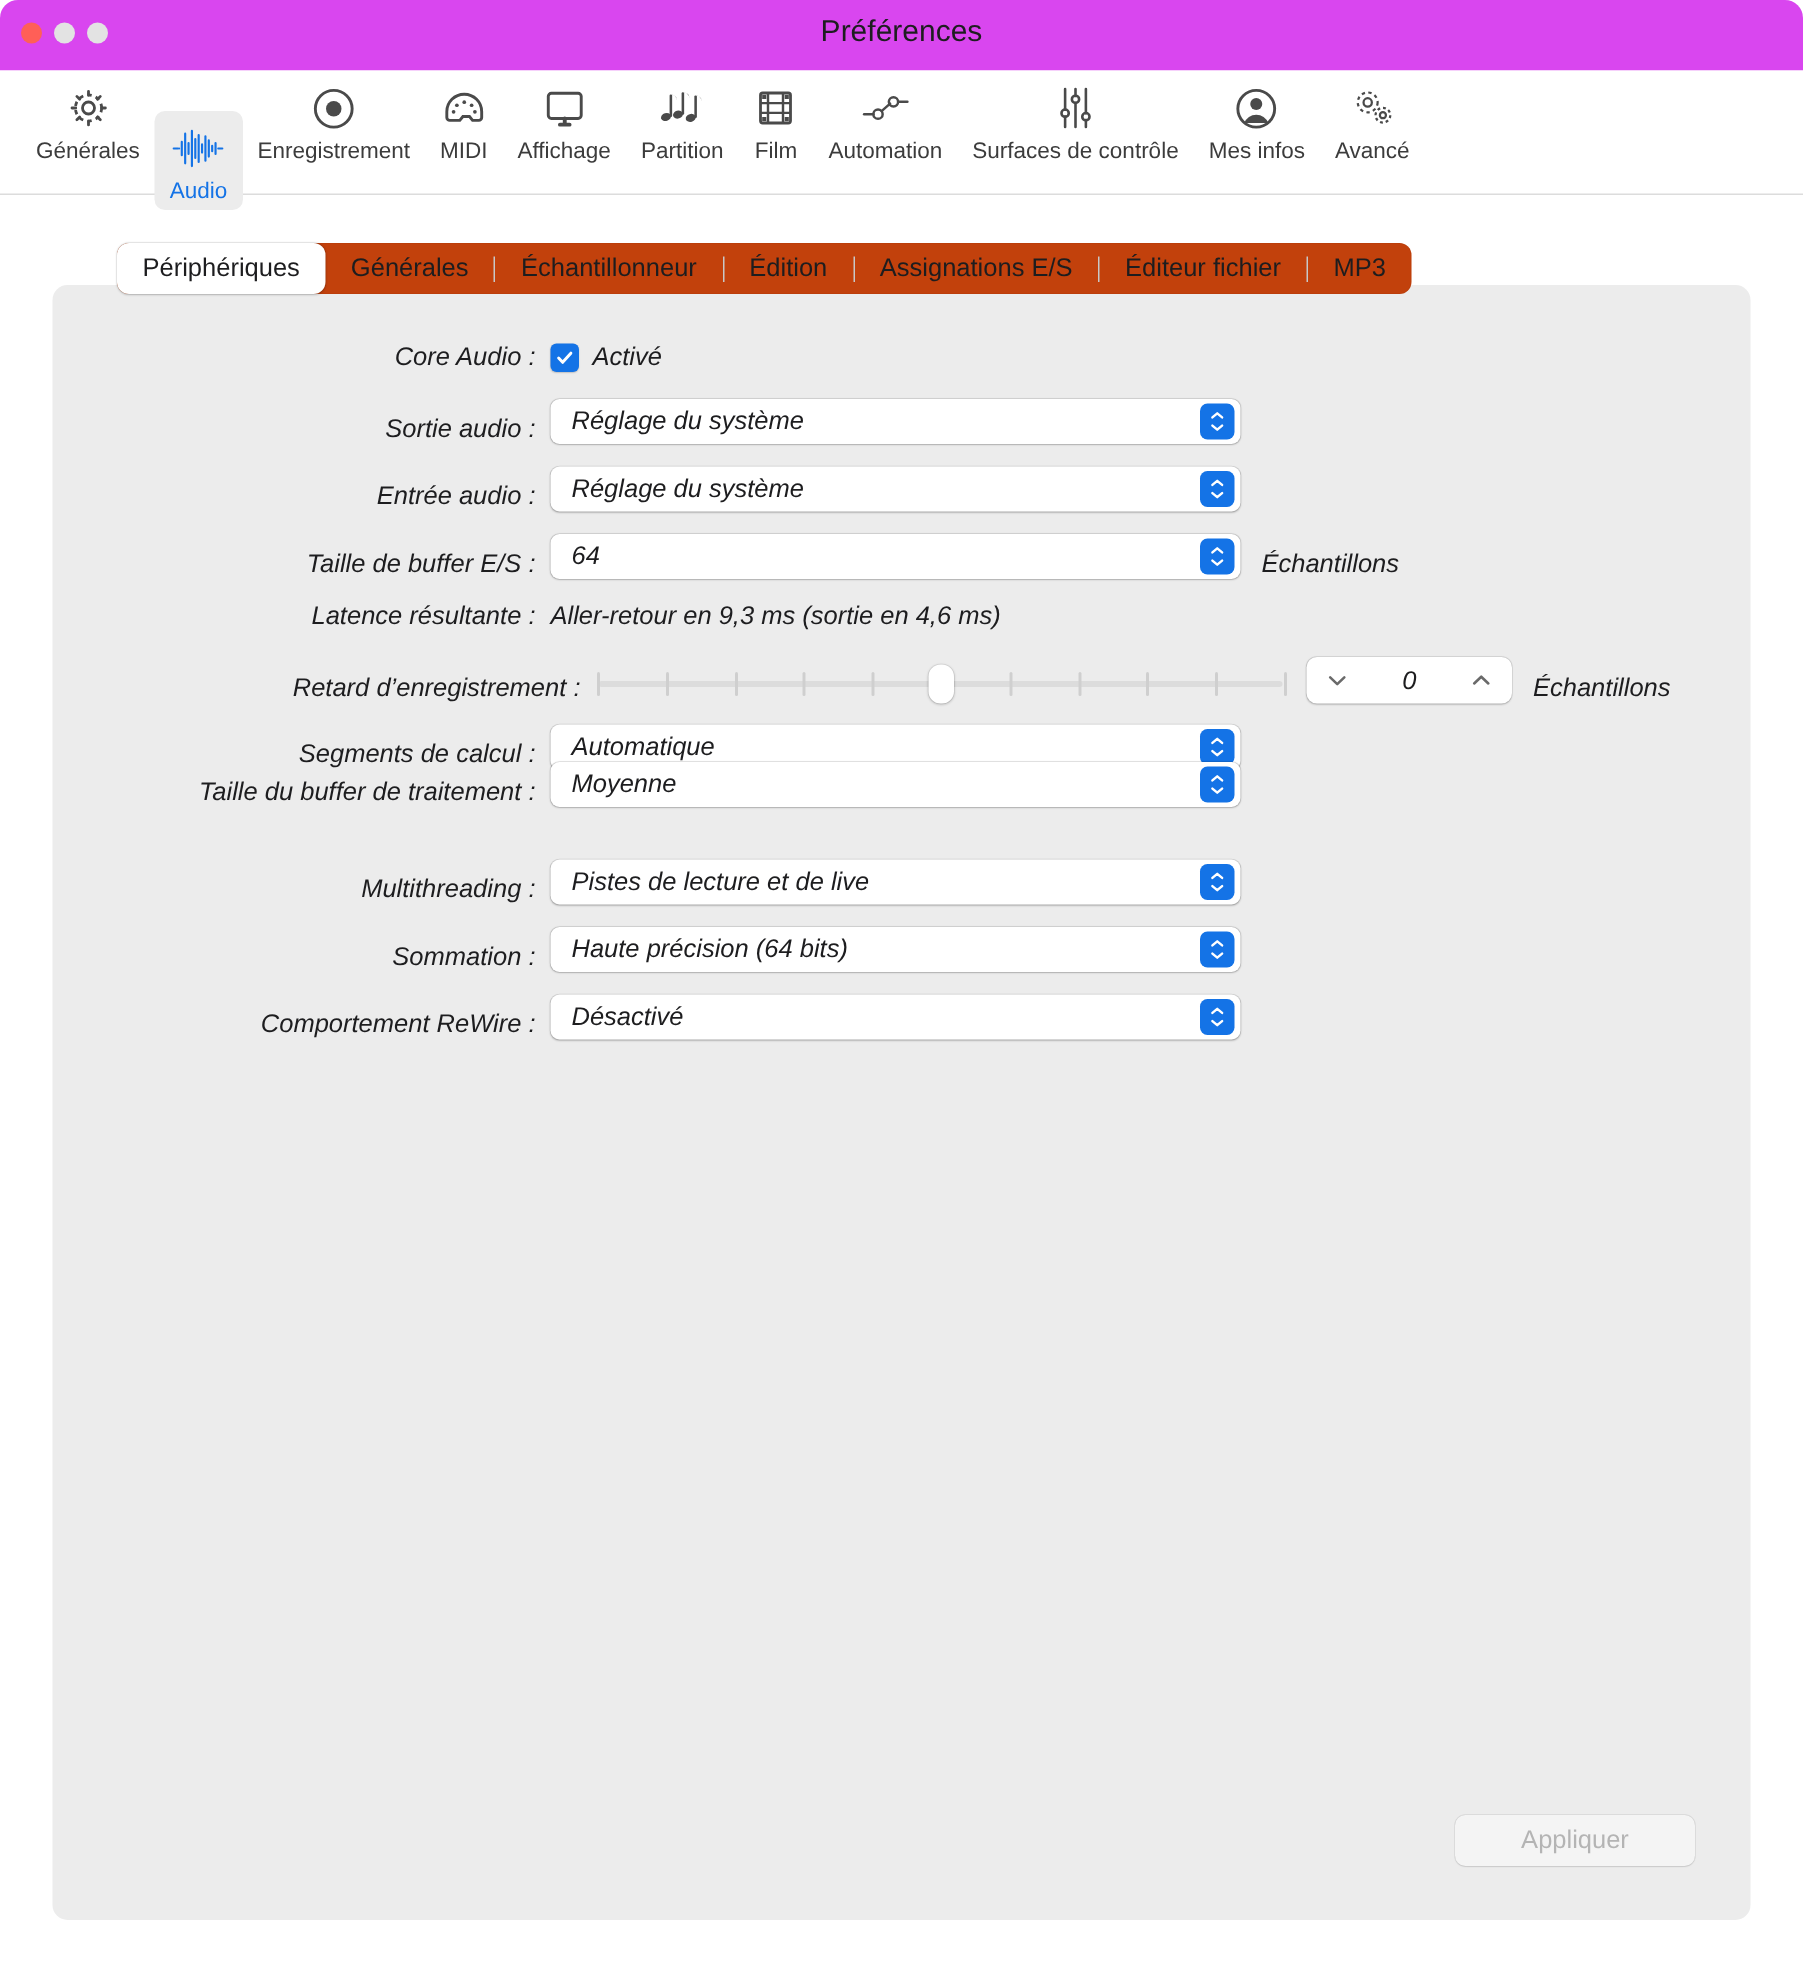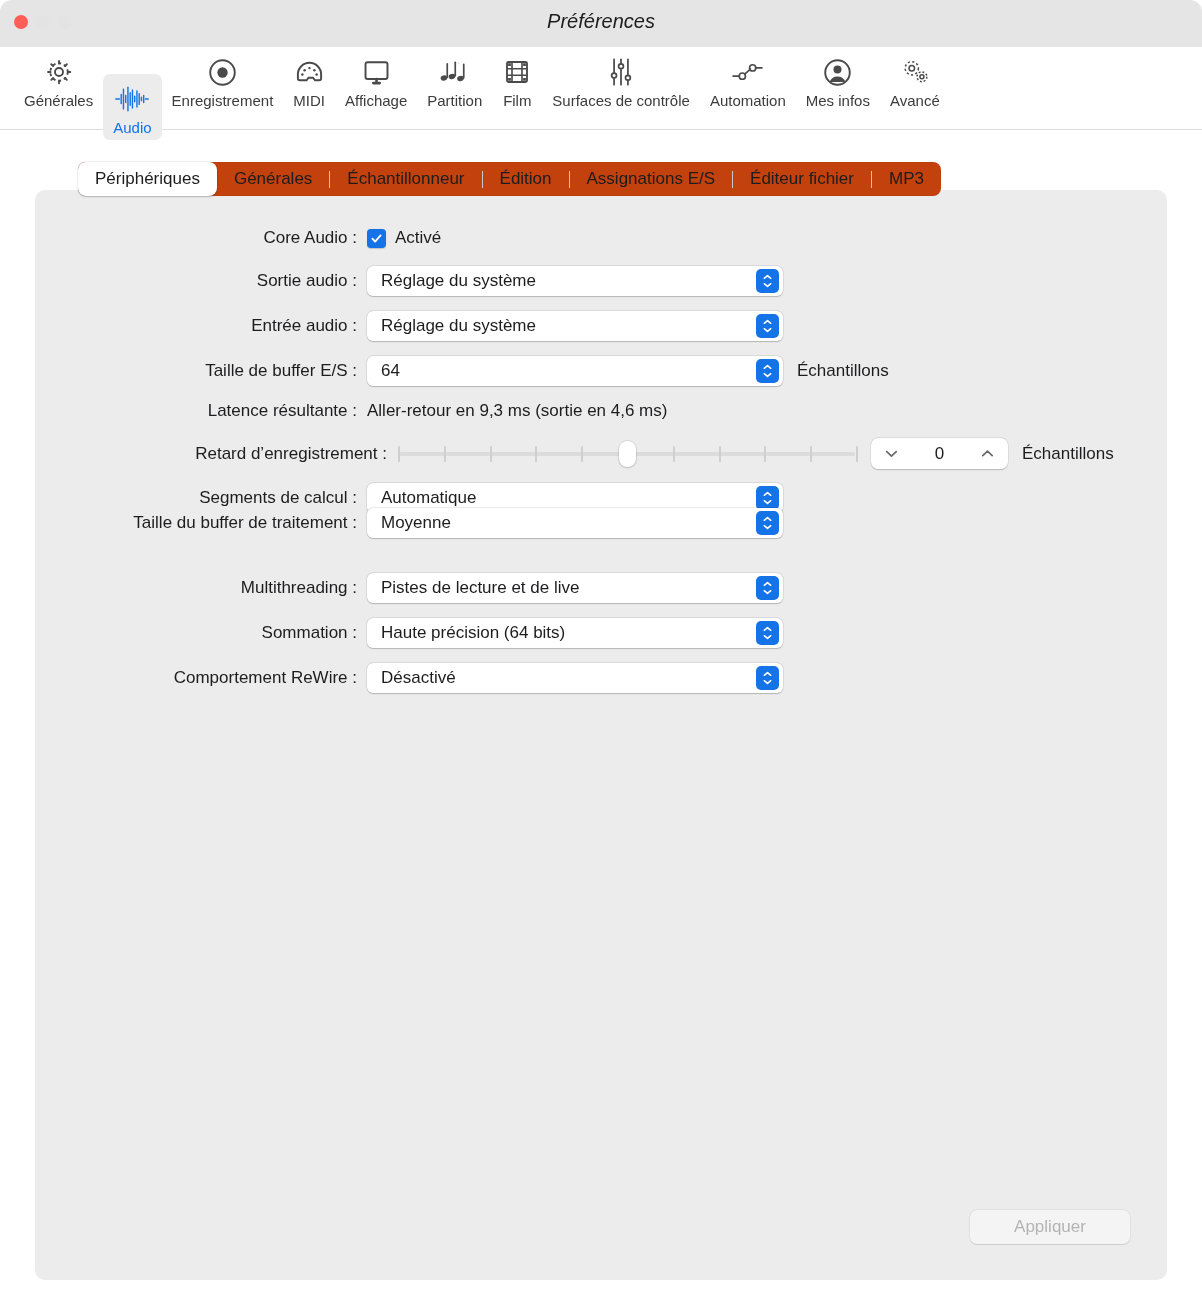--- a/index.html
+++ b/index.html
@@ -14,23 +14,22 @@
     width: 1202px; height: 1314px;
     background: #ffffff;
     border-radius: 12px;
     overflow: hidden;
   }
 
   
   #titlebar {
     position: relative;
     height: 47px;
-    background: #e5e5e5;
+    background: #d946ef;
     border-bottom: 0px;
-    font-style: italic;
   }
   #traffic {
     position: absolute; left: 14px; top: 15px;
     display: flex; gap: 8px;
   }
   .light { width: 14px; height: 14px; border-radius: 50%; }
   .light.close { background: #ff5f57; }
   .light.min   { background: #e3e3e3; }
   .light.max   { background: #e3e3e3; }
   #win-title {
@@ -104,40 +103,40 @@
   }
 
   
   #form {
     position: absolute;
     left: 0; top: 0; width: 100%;
   }
   .row {
     position: absolute;
     left: 0; width: 100%;
-    display: flex; align-items: center;
+    display: flex; align-items: flex-end; font-style: italic;
   }
   .lbl {
     width: 367px; text-align: right;
     font-size: 17px; color: #1d1d1f;
     padding-right: 10px;
     white-space: nowrap;
   }
   .suffix {
     font-size: 17px; color: #1d1d1f;
     margin-left: 14px; white-space: nowrap;
   }
   .static-val {
     font-size: 17px; color: #1d1d1f; white-space: nowrap;
   }
 
   
   .popup {
     position: relative;
-    width: 416px; height: 30px;
+    width: 460px; height: 30px;
     background: #ffffff;
     border-radius: 6px;
     box-shadow: 0 0.5px 1.2px rgba(0,0,0,0.20), 0 0 0 0.5px rgba(0,0,0,0.10);
     display: flex; align-items: center;
     cursor: default;
   }
   .popup .ptext {
     font-size: 17px; color: #1d1d1f;
     padding-left: 14px;
     white-space: nowrap; overflow: hidden;
@@ -312,43 +311,43 @@
           <rect x="4.9" y="16.8" width="2.2" height="2.2" fill="#4a4a4a" stroke="none"></rect>
           <rect x="16.9" y="5" width="2.2" height="2.2" fill="#4a4a4a" stroke="none"></rect>
           <rect x="16.9" y="16.8" width="2.2" height="2.2" fill="#4a4a4a" stroke="none"></rect>
         </svg>
       </div>
       <div class="tb-label">Film</div>
     </div>
 
     <div class="tb-item">
       <div class="tb-icon">
+        <svg width="33" height="30" viewBox="0 0 32 24" fill="none" stroke="#4a4a4a" stroke-width="1.6" stroke-linecap="round">
+          <path d="M2 16h6"></path>
+          <circle cx="11" cy="16" r="3"></circle>
+          <path d="M13.3 14l5.5 -4.8"></path>
+          <circle cx="21" cy="8" r="3"></circle>
+          <path d="M24 8h6"></path>
+        </svg>
+      </div>
+      <div class="tb-label">Automation</div>
+    </div>
+
+    <div class="tb-item">
+      <div class="tb-icon">
         <svg width="28" height="30" viewBox="0 0 24 26" fill="none" stroke="#4a4a4a" stroke-width="1.5" stroke-linecap="round">
           <path d="M6 2v12M6 18v6"></path>
           <circle cx="6" cy="16" r="2.1"></circle>
           <path d="M12 2v4M12 10v14"></path>
           <circle cx="12" cy="8" r="2.1"></circle>
           <path d="M18 2v14M18 20v4"></path>
           <circle cx="18" cy="18" r="2.1"></circle>
         </svg>
       </div>
       <div class="tb-label">Surfaces de contrôle</div>
-    </div>
-
-    <div class="tb-item">
-      <div class="tb-icon">
-        <svg width="33" height="30" viewBox="0 0 32 24" fill="none" stroke="#4a4a4a" stroke-width="1.6" stroke-linecap="round">
-          <path d="M2 16h6"></path>
-          <circle cx="11" cy="16" r="3"></circle>
-          <path d="M13.3 14l5.5 -4.8"></path>
-          <circle cx="21" cy="8" r="3"></circle>
-          <path d="M24 8h6"></path>
-        </svg>
-      </div>
-      <div class="tb-label">Automation</div>
     </div>
 
     <div class="tb-item">
       <div class="tb-icon">
         <svg width="31" height="31" viewBox="0 0 24 24" fill="none" stroke="#4a4a4a" stroke-width="1.5">
           <circle cx="12" cy="12" r="9.5"></circle>
           <circle cx="12" cy="9.6" r="3.1" fill="#4a4a4a" stroke="none"></circle>
           <path d="M5.8 19.4a6.6 6.6 0 0 1 12.4 0" fill="#4a4a4a" stroke="none"></path>
         </svg>
       </div>

